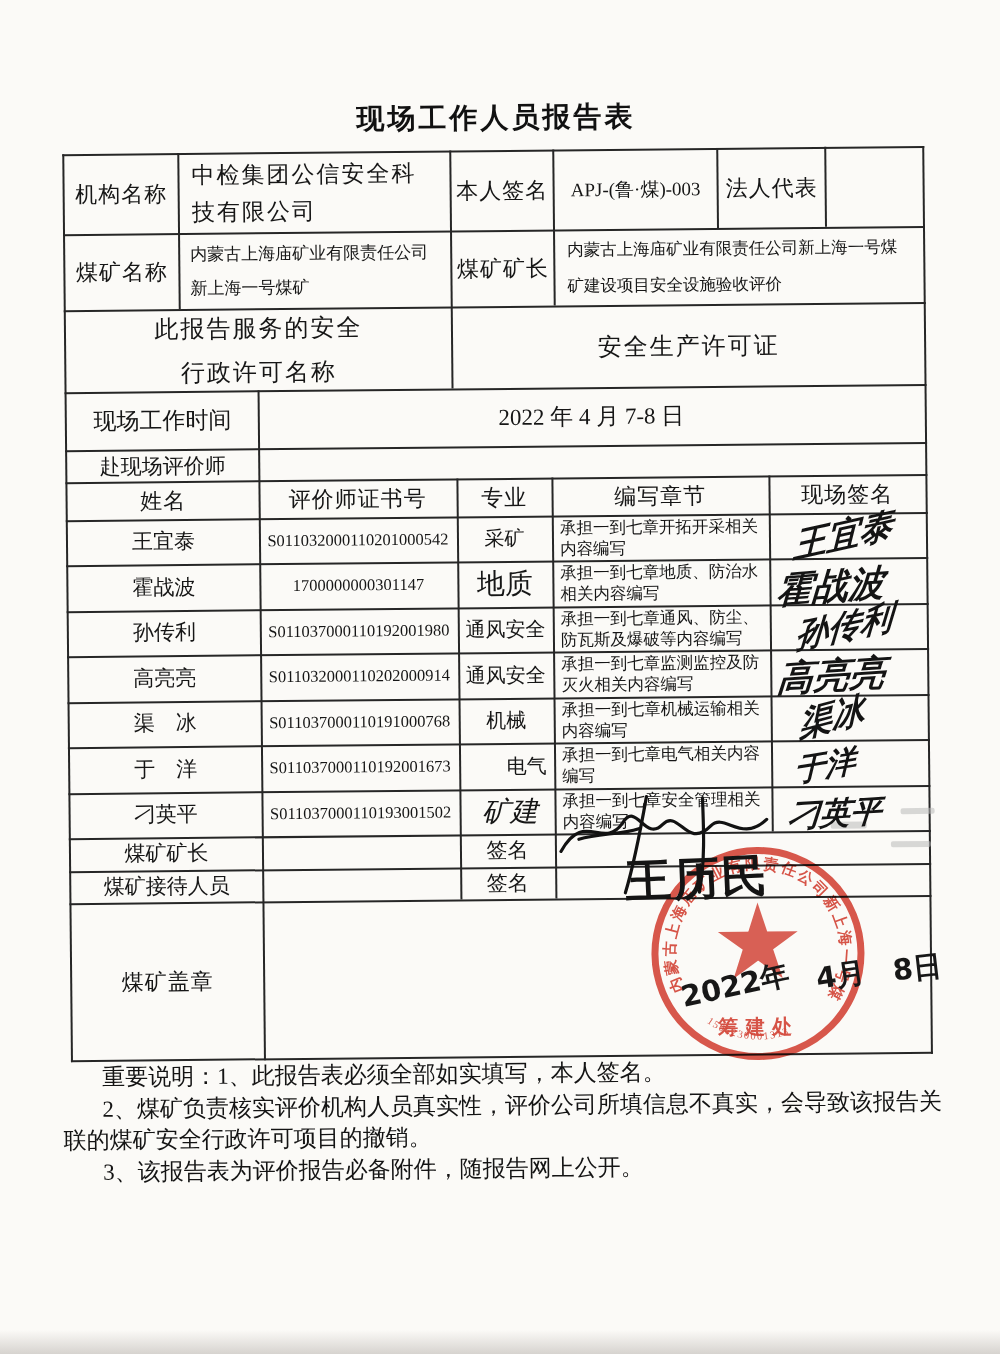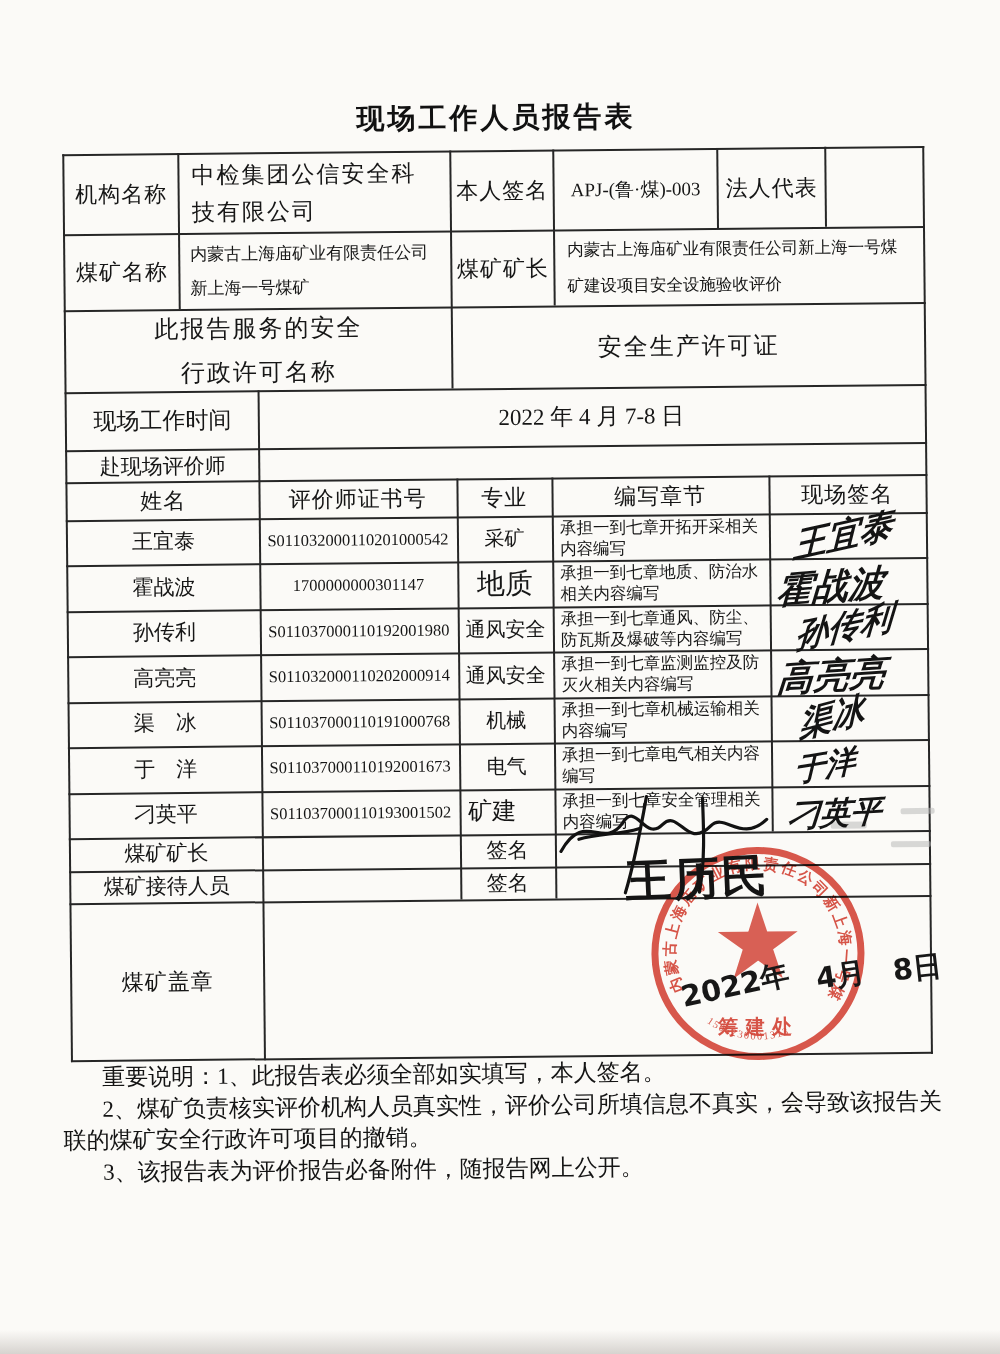--- a/index.html
+++ b/index.html
@@ -134,26 +134,26 @@
     <div class="cell" style="left:393px;top:504px;width:91px;height:42px;font-size:20px;">通风安全</div>
     <div class="cell-left" style="left:494px;top:504px;width:201px;height:42px;font-size:16.5px;line-height:21px;">承担一到七章监测监控及防灭火相关内容编写</div>
 
     <div class="cell" style="left:2px;top:550px;width:191px;height:41px;font-size:21px;">渠　冰</div>
     <div class="cell num" style="left:200px;top:550px;width:184px;height:41px;font-size:16.5px;line-height:20px;">S011037000110191000768</div>
     <div class="cell" style="left:393px;top:550px;width:91px;height:41px;font-size:20px;">机械</div>
     <div class="cell-left" style="left:494px;top:550px;width:201px;height:41px;font-size:16.5px;line-height:21px;">承担一到七章机械运输相关内容编写</div>
 
     <div class="cell" style="left:2px;top:595px;width:191px;height:42px;font-size:21px;">于　洋</div>
     <div class="cell num" style="left:200px;top:595px;width:184px;height:42px;font-size:16.5px;line-height:20px;">S011037000110192001673</div>
-    <div class="cell" style="left:393px;top:595px;width:91px;height:42px;font-size:20px;">电气</div>
+    <div class="cell" style="left:393px;top:595px;width:91px;height:42px;font-size:20px;padding-left:20px;">电气</div>
     <div class="cell-left" style="left:494px;top:595px;width:201px;height:42px;font-size:16.5px;line-height:21px;">承担一到七章电气相关内容编写</div>
 
     <div class="cell" style="left:2px;top:641px;width:191px;height:41px;font-size:21px;">刁英平</div>
     <div class="cell num" style="left:200px;top:641px;width:184px;height:41px;font-size:16.5px;line-height:20px;">S011037000110193001502</div>
-    <div class="cell" style="left:378px;top:641px;width:91px;height:41px;font-size:24px;">矿建</div>
+    <div class="cell" style="left:396px;top:641px;width:91px;height:41px;font-size:28px;font-style:italic;">矿建</div>
     <div class="cell-left" style="left:494px;top:641px;width:201px;height:41px;font-size:16.5px;line-height:21px;">承担一到七章安全管理相关内容编写</div>
 
     <div class="cell" style="left:2px;top:686px;width:191px;height:29px;font-size:21px;">煤矿矿长</div>
     <div class="cell" style="left:393px;top:686px;width:91px;height:29px;font-size:21px;">签名</div>
     <div class="cell" style="left:2px;top:719px;width:191px;height:28px;font-size:21px;">煤矿接待人员</div>
     <div class="cell" style="left:393px;top:719px;width:91px;height:28px;font-size:21px;">签名</div>
 
     <div class="cell" style="left:2px;top:751px;width:191px;height:155px;font-size:22px;letter-spacing:1px;">煤矿盖章</div>
   </div>
 

